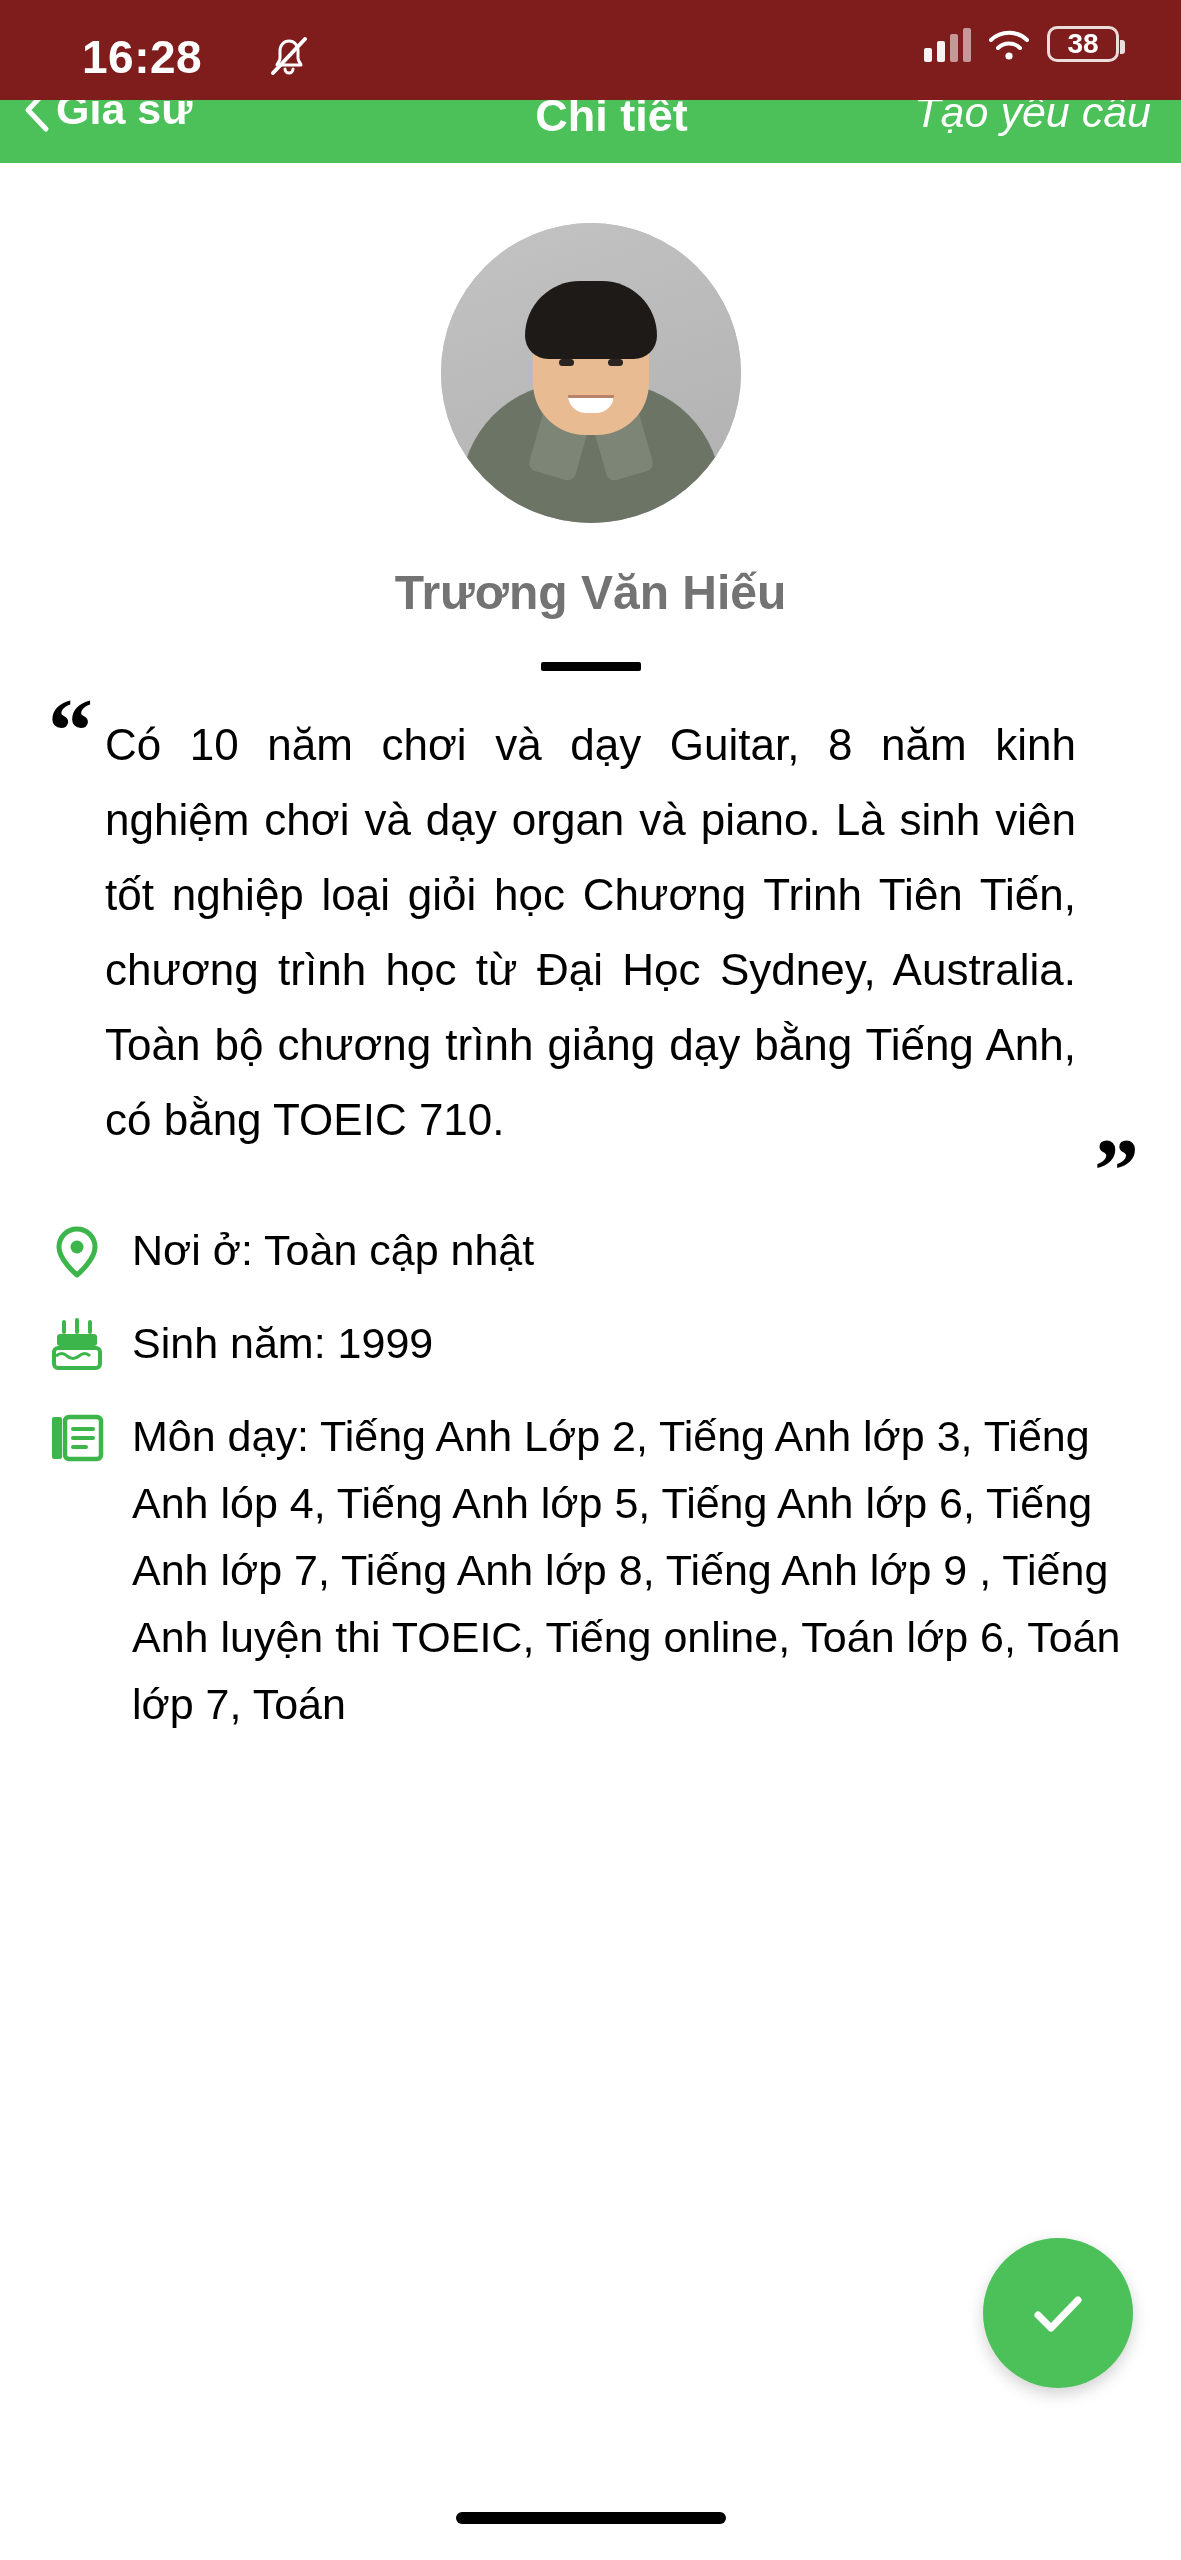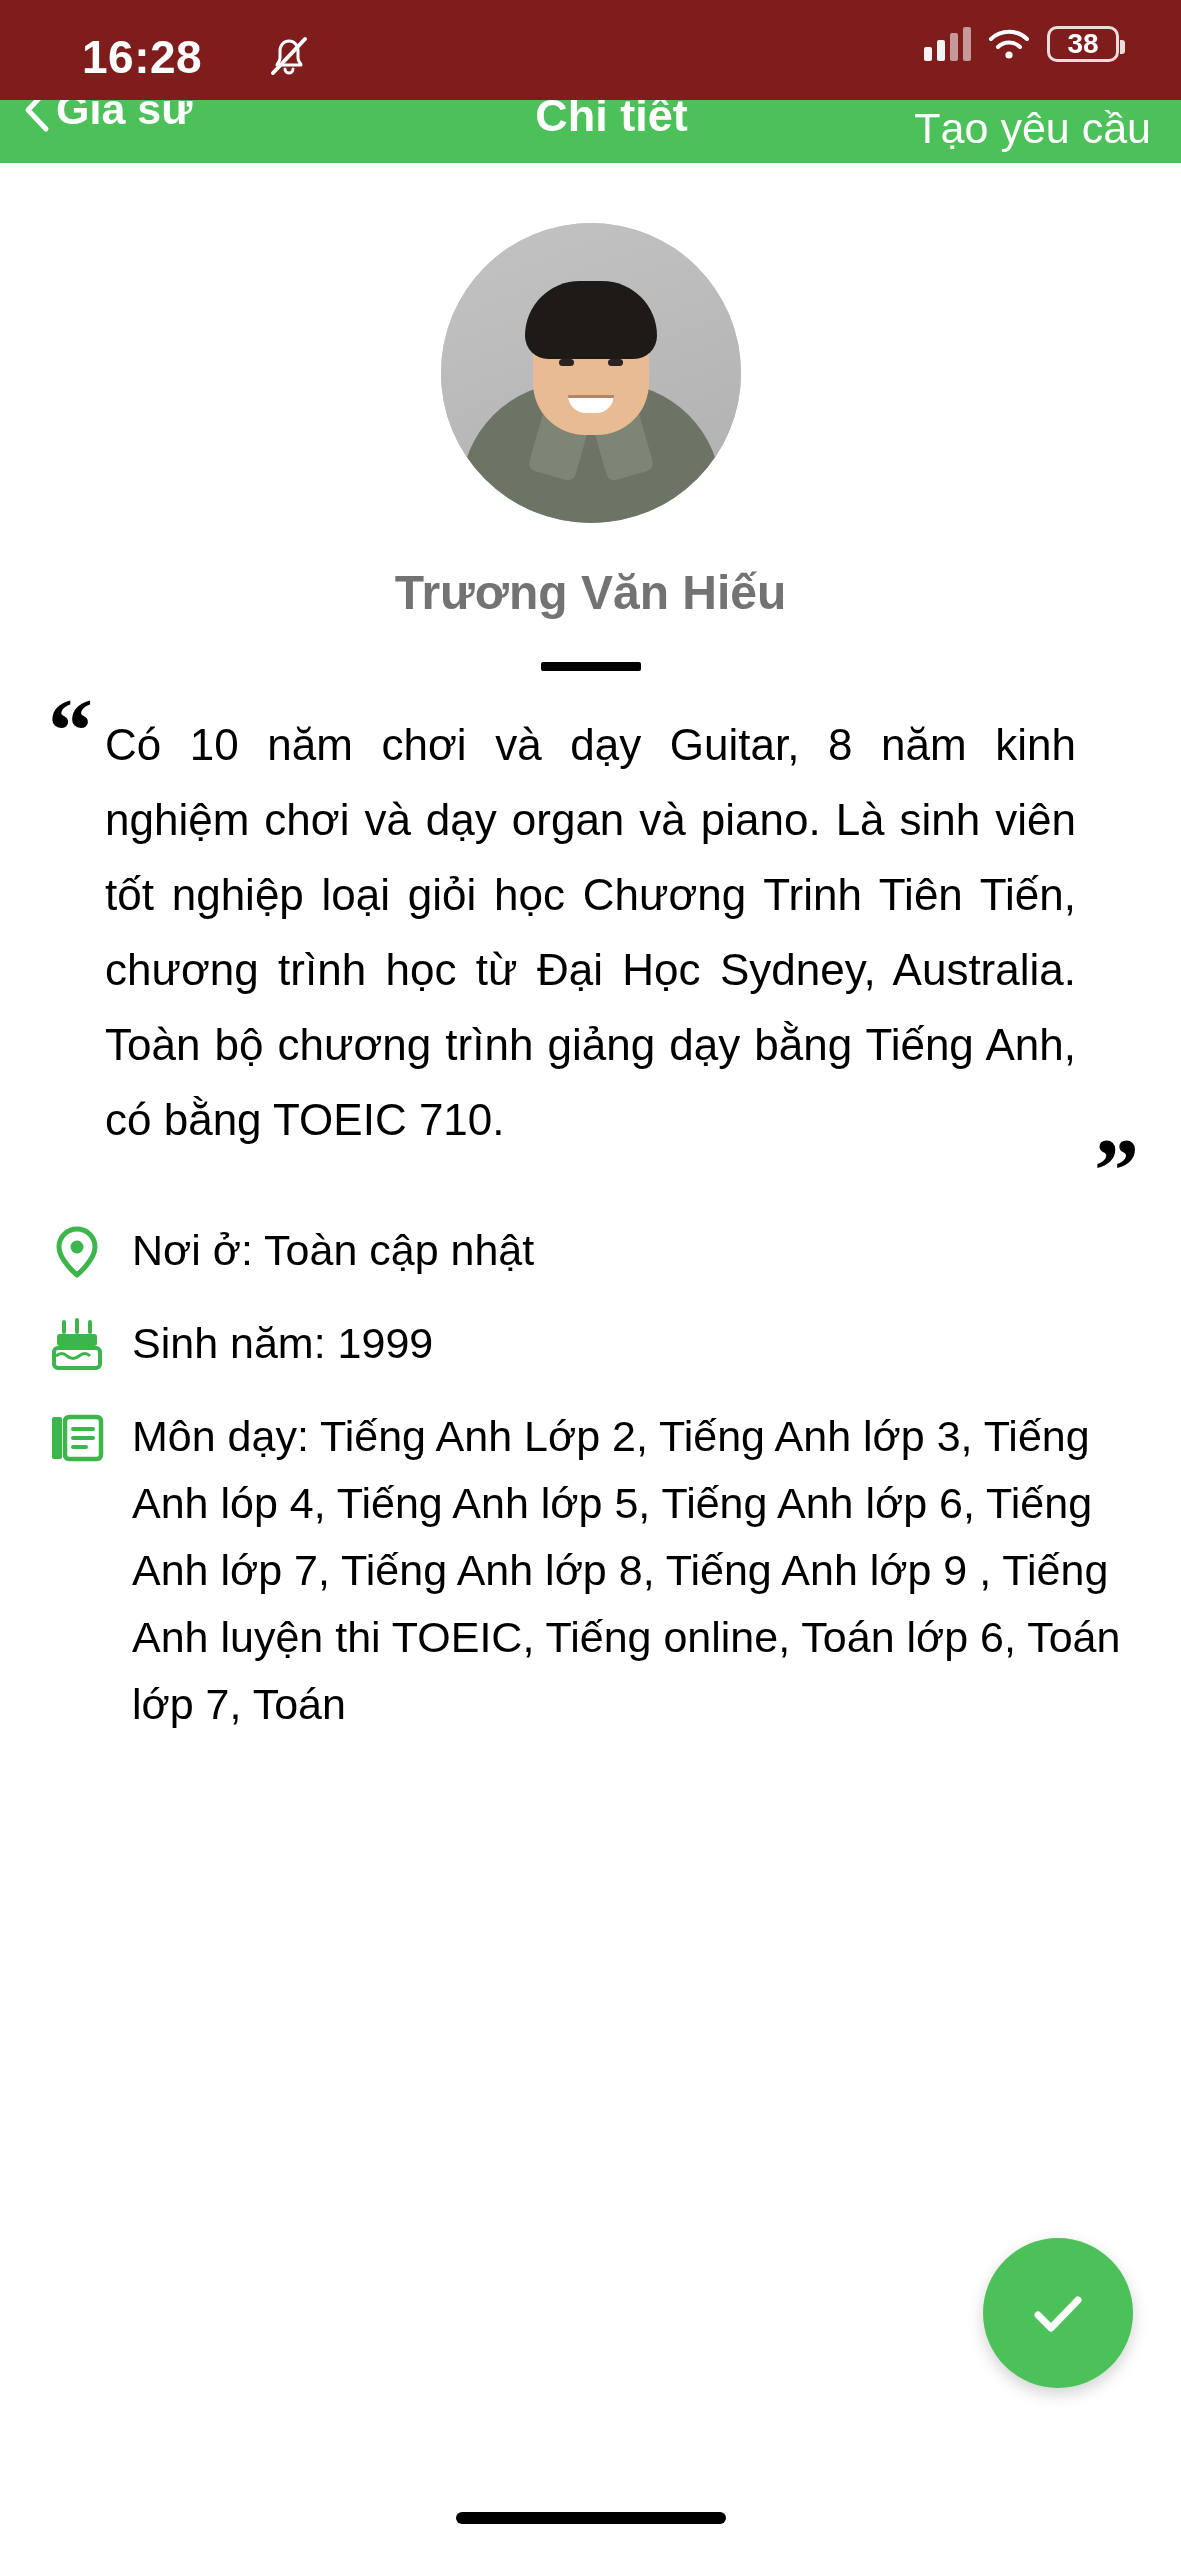--- a/index.html
+++ b/index.html
@@ -43,21 +43,21 @@
     left: 268px;
     top: 34px;
     width: 42px;
     height: 44px;
   }
   .status-right {
     position: absolute;
     right: 62px;
     top: 26px;
     display: flex;
-    align-items: center;
+    align-items: flex-end;
     gap: 16px;
   }
   .signal {
     display: flex;
     align-items: flex-end;
     gap: 5px;
     height: 34px;
   }
   .signal i {
     display: block;
@@ -130,24 +130,25 @@
     top: 90px;
     text-align: center;
     font-size: 45px;
     font-weight: 700;
     color: #ffffff;
     padding-left: 42px;
   }
   .nav-action {
     position: absolute;
     right: 30px;
-    top: 104px;
+    top: 88px;
     font-size: 43px;
     color: #ffffff;
     cursor: pointer;
+    font-style: italic;
   }
 
   
   .content {
     position: absolute;
     top: 163px;
     left: 0;
     width: 100%;
     bottom: 0;
     background: #ffffff;

